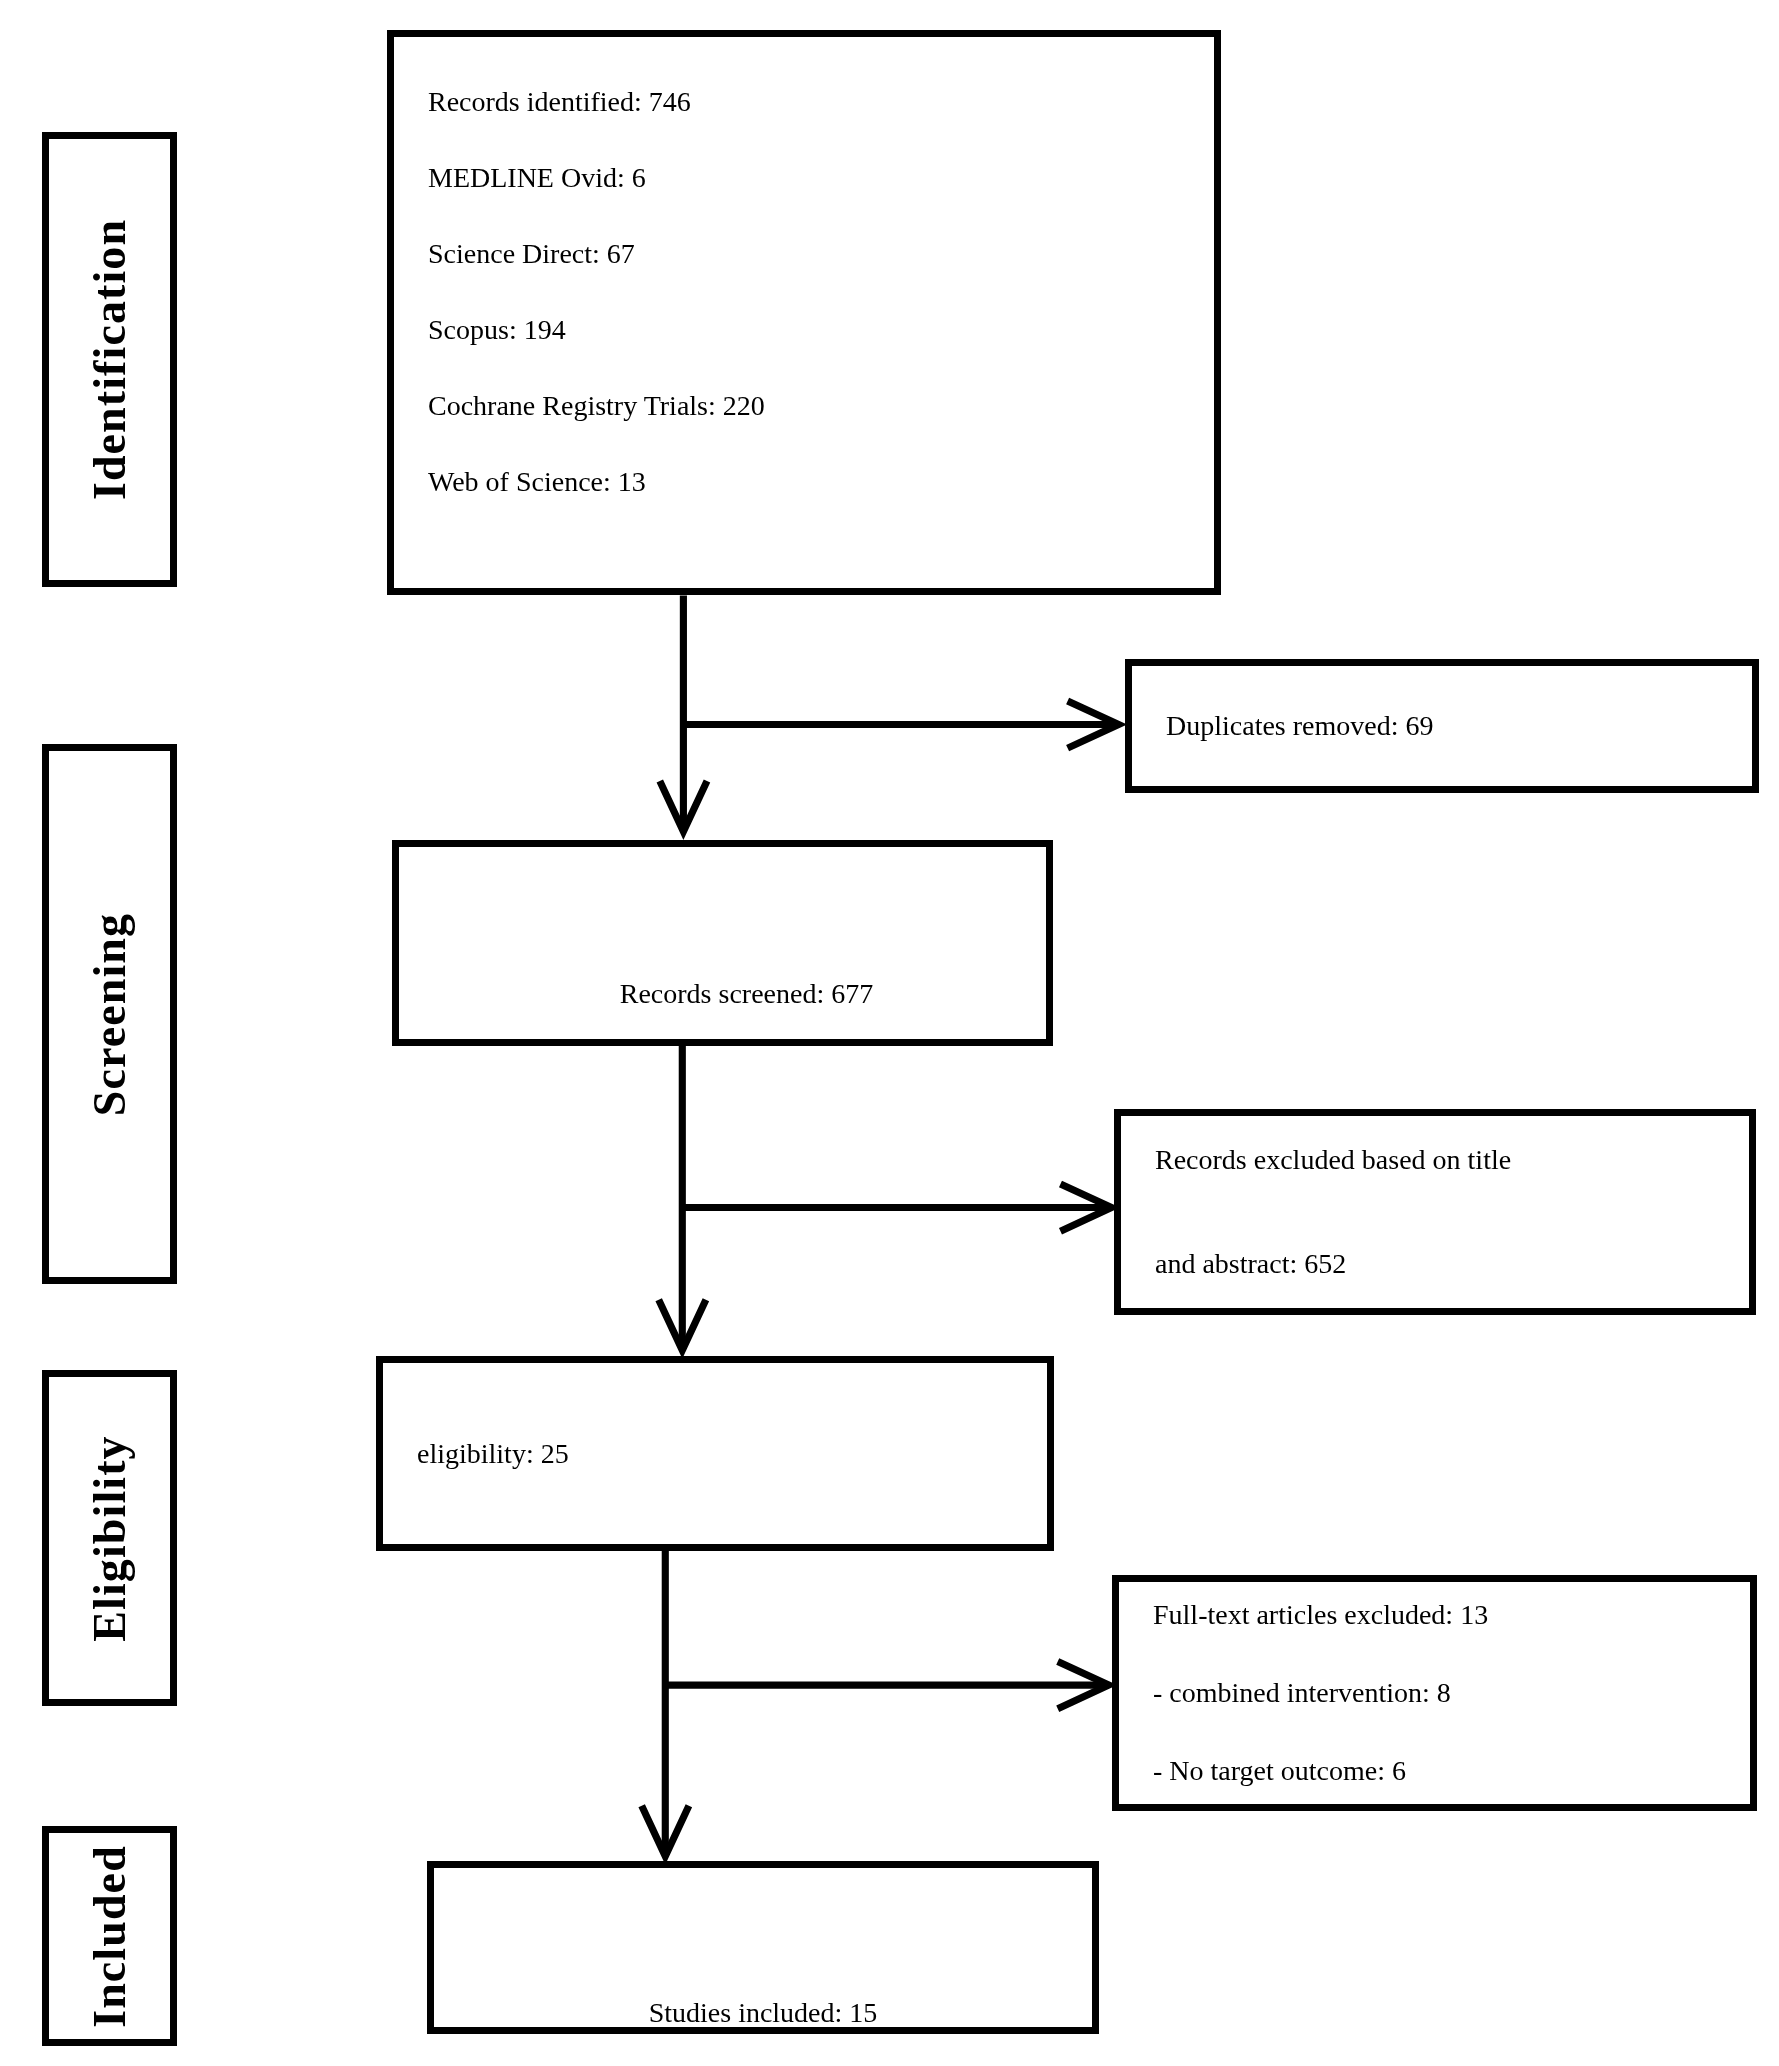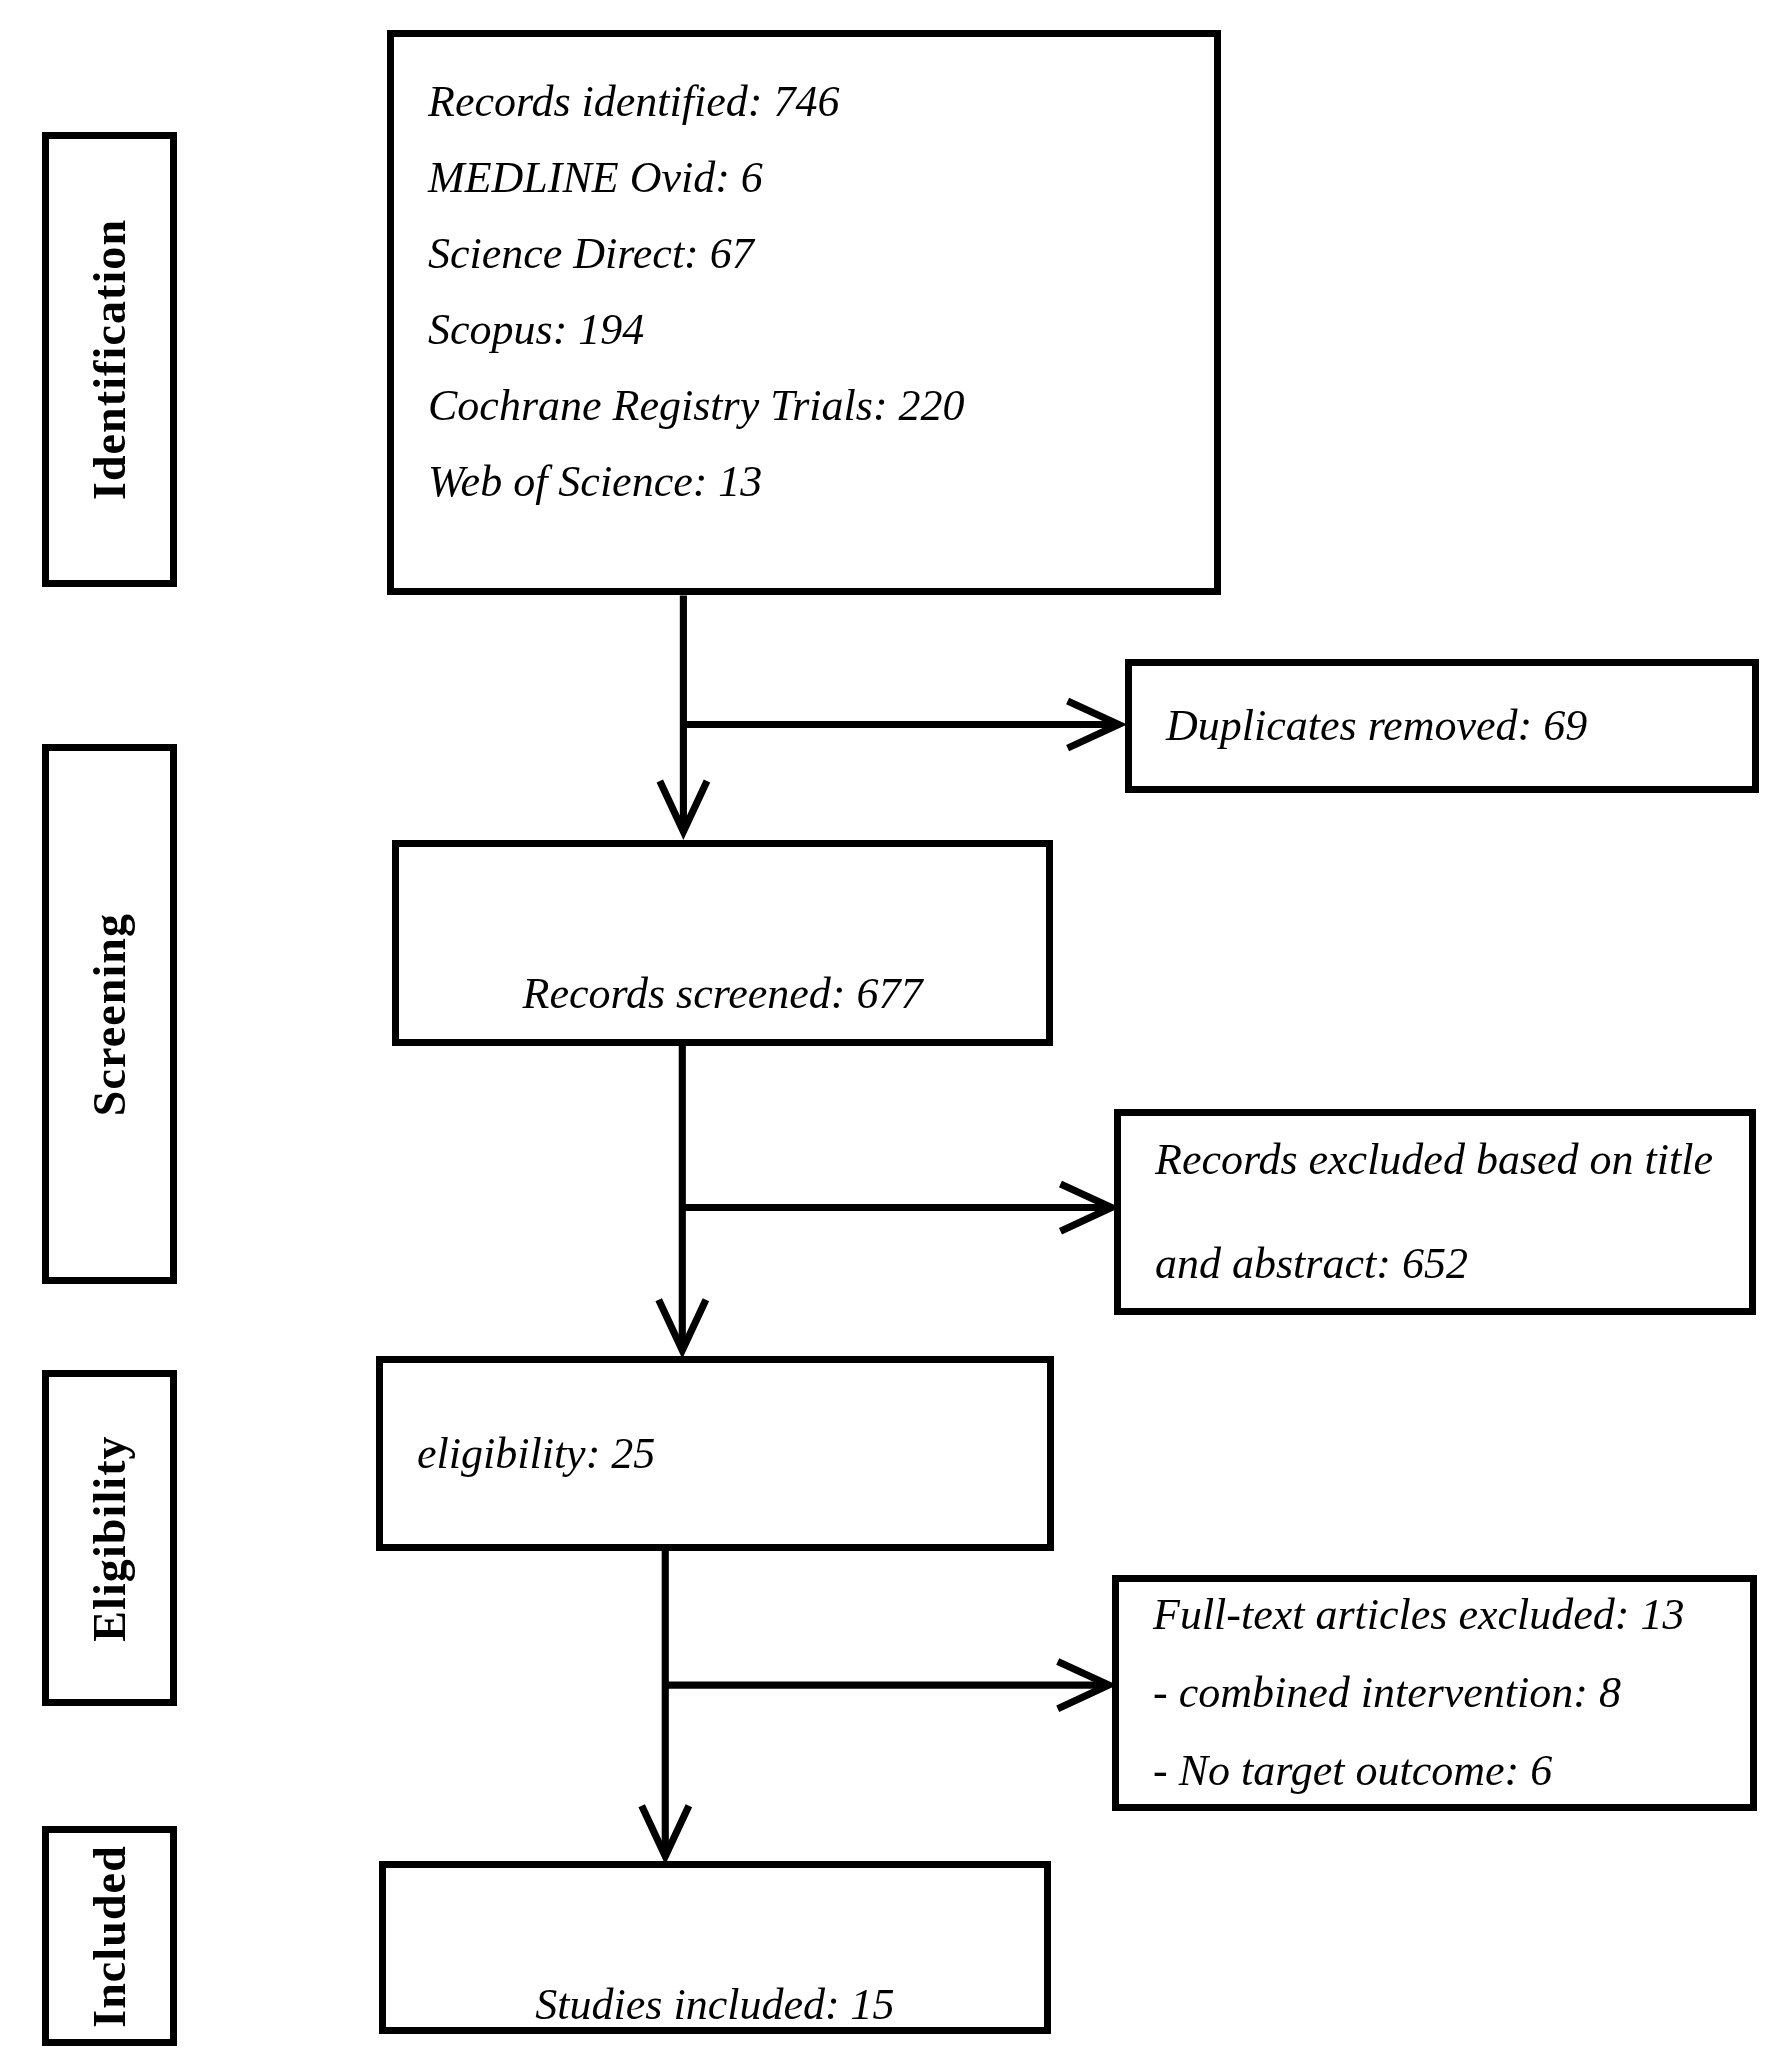--- a/index.html
+++ b/index.html
@@ -22,24 +22,24 @@
     display:flex;align-items:center;justify-content:center;
   }
   .stage .vtext{
     transform:rotate(-90deg);
     white-space:nowrap;
     font-weight:bold;
     font-size:46px;
     letter-spacing:1.1px;
   }
   
-  .flow{font-size:44px;line-height:1;font-style:italic;}
+  .flow{font-size:28px;line-height:1;}
   .flow.leftpad{padding-left:34px;padding-right:16.5px;}
   .stack{display:flex;flex-direction:column;justify-content:center;height:100%;}
-  .centered{display:flex;align-items:center;justify-content:center;text-align:center;}
+  .centered{display:flex;align-items:center;justify-content:center;text-align:center;margin-left:48px;}
   #box-identified{left:387px;top:30px;width:834px;height:565px;}
   #box-identified .stack{justify-content:flex-start;padding-top:27.4px;}
   #box-identified .line{line-height:76px;}
   #box-duplicates{left:1125px;top:659px;width:634px;height:134px;}
   #box-screened{left:392px;top:840px;width:661px;height:206px;}
   #box-screened .inner{padding-top:51px;}
   #box-excluded-title{left:1114px;top:1109px;width:642px;height:206px;}
   #box-excluded-title .line{line-height:104px;}
   #box-fulltext{left:376px;top:1356px;width:678px;height:195px;}
   #box-fulltext .line{line-height:104px;}

